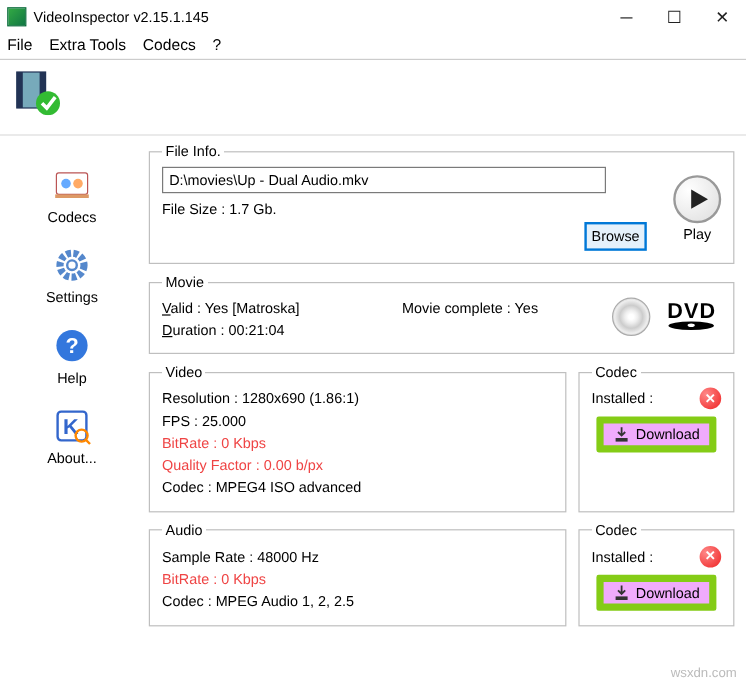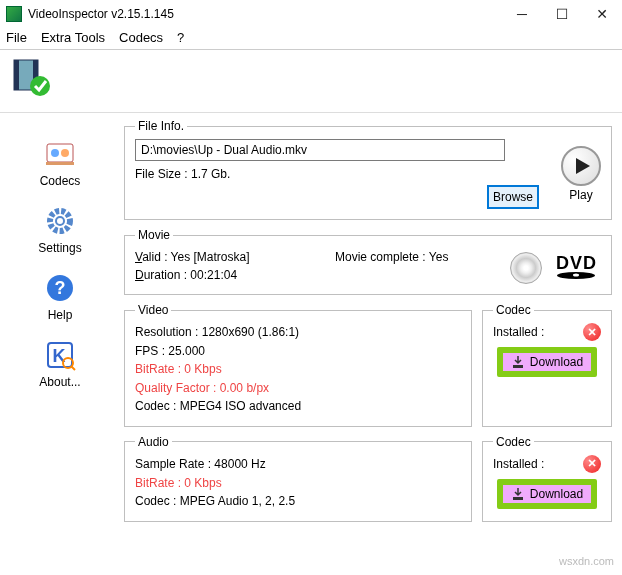--- a/index.html
+++ b/index.html
@@ -25,21 +25,21 @@
   legend { font-size: 12px; padding: 0 3px; }
   .file-row { display: flex; align-items: center; gap: 22px; }
   .file-col { flex: 1; }
   input.path { width: 370px; padding: 3px 5px; border: 1px solid #7a7a7a; font-size: 12px; background:#fff; }
   .size { margin-top: 6px; }
   .browse-row { display:flex; justify-content:flex-end; margin-top:4px; }
   button.browse { border: 2px solid #0078d7; background: #e5f1fb; padding: 3px 4px; font-size: 12px; }
   .play-col { display:flex; flex-direction:column; align-items:center; gap:2px; }
   .play-btn { width:40px; height:40px; border-radius:50%; border:2px solid #999; background: radial-gradient(circle at 30% 30%, #fff, #ddd); display:flex; align-items:center; justify-content:center; }
   .play-btn .tri { width:0; height:0; border-left:14px solid #222; border-top:8px solid transparent; border-bottom:8px solid transparent; margin-left:3px;}
-  .movie-row { display:flex; align-items:flex-end; gap:18px;}
+  .movie-row { display:flex; align-items:flex-start; gap:18px;}
   .movie-text { flex:1; line-height:1.5; position:relative;}
   .movie-text .u { text-decoration: underline; }
   .right-icons { display:flex; gap:14px; align-items:center; padding-right:4px;}
   .disc { width:32px;height:32px;border-radius:50%;background:radial-gradient(circle at 50% 50%, #fff 10%, #eee 25%, #ccc 45%, #eee 65%, #bbb 85%); border:1px solid #aaa;}
   .dvd-logo { font-weight:900; font-size:18px; letter-spacing:1px; font-family: Arial Black, sans-serif; line-height:0.7; text-align:center;}
   .dvd-logo .ellipse { width:38px; height:7px; background:#000; border-radius:50%; margin:2px auto 0; position:relative;}
   .dvd-logo .ellipse::after{content:"";position:absolute;left:50%;top:50%;width:6px;height:3px;background:#fff;border-radius:50%;transform:translate(-50%,-50%);}
   .codec-pair { display:flex; gap:10px; }
   .codec-pair > fieldset:first-child { flex:1; }
   .codec-box { width:130px; }

